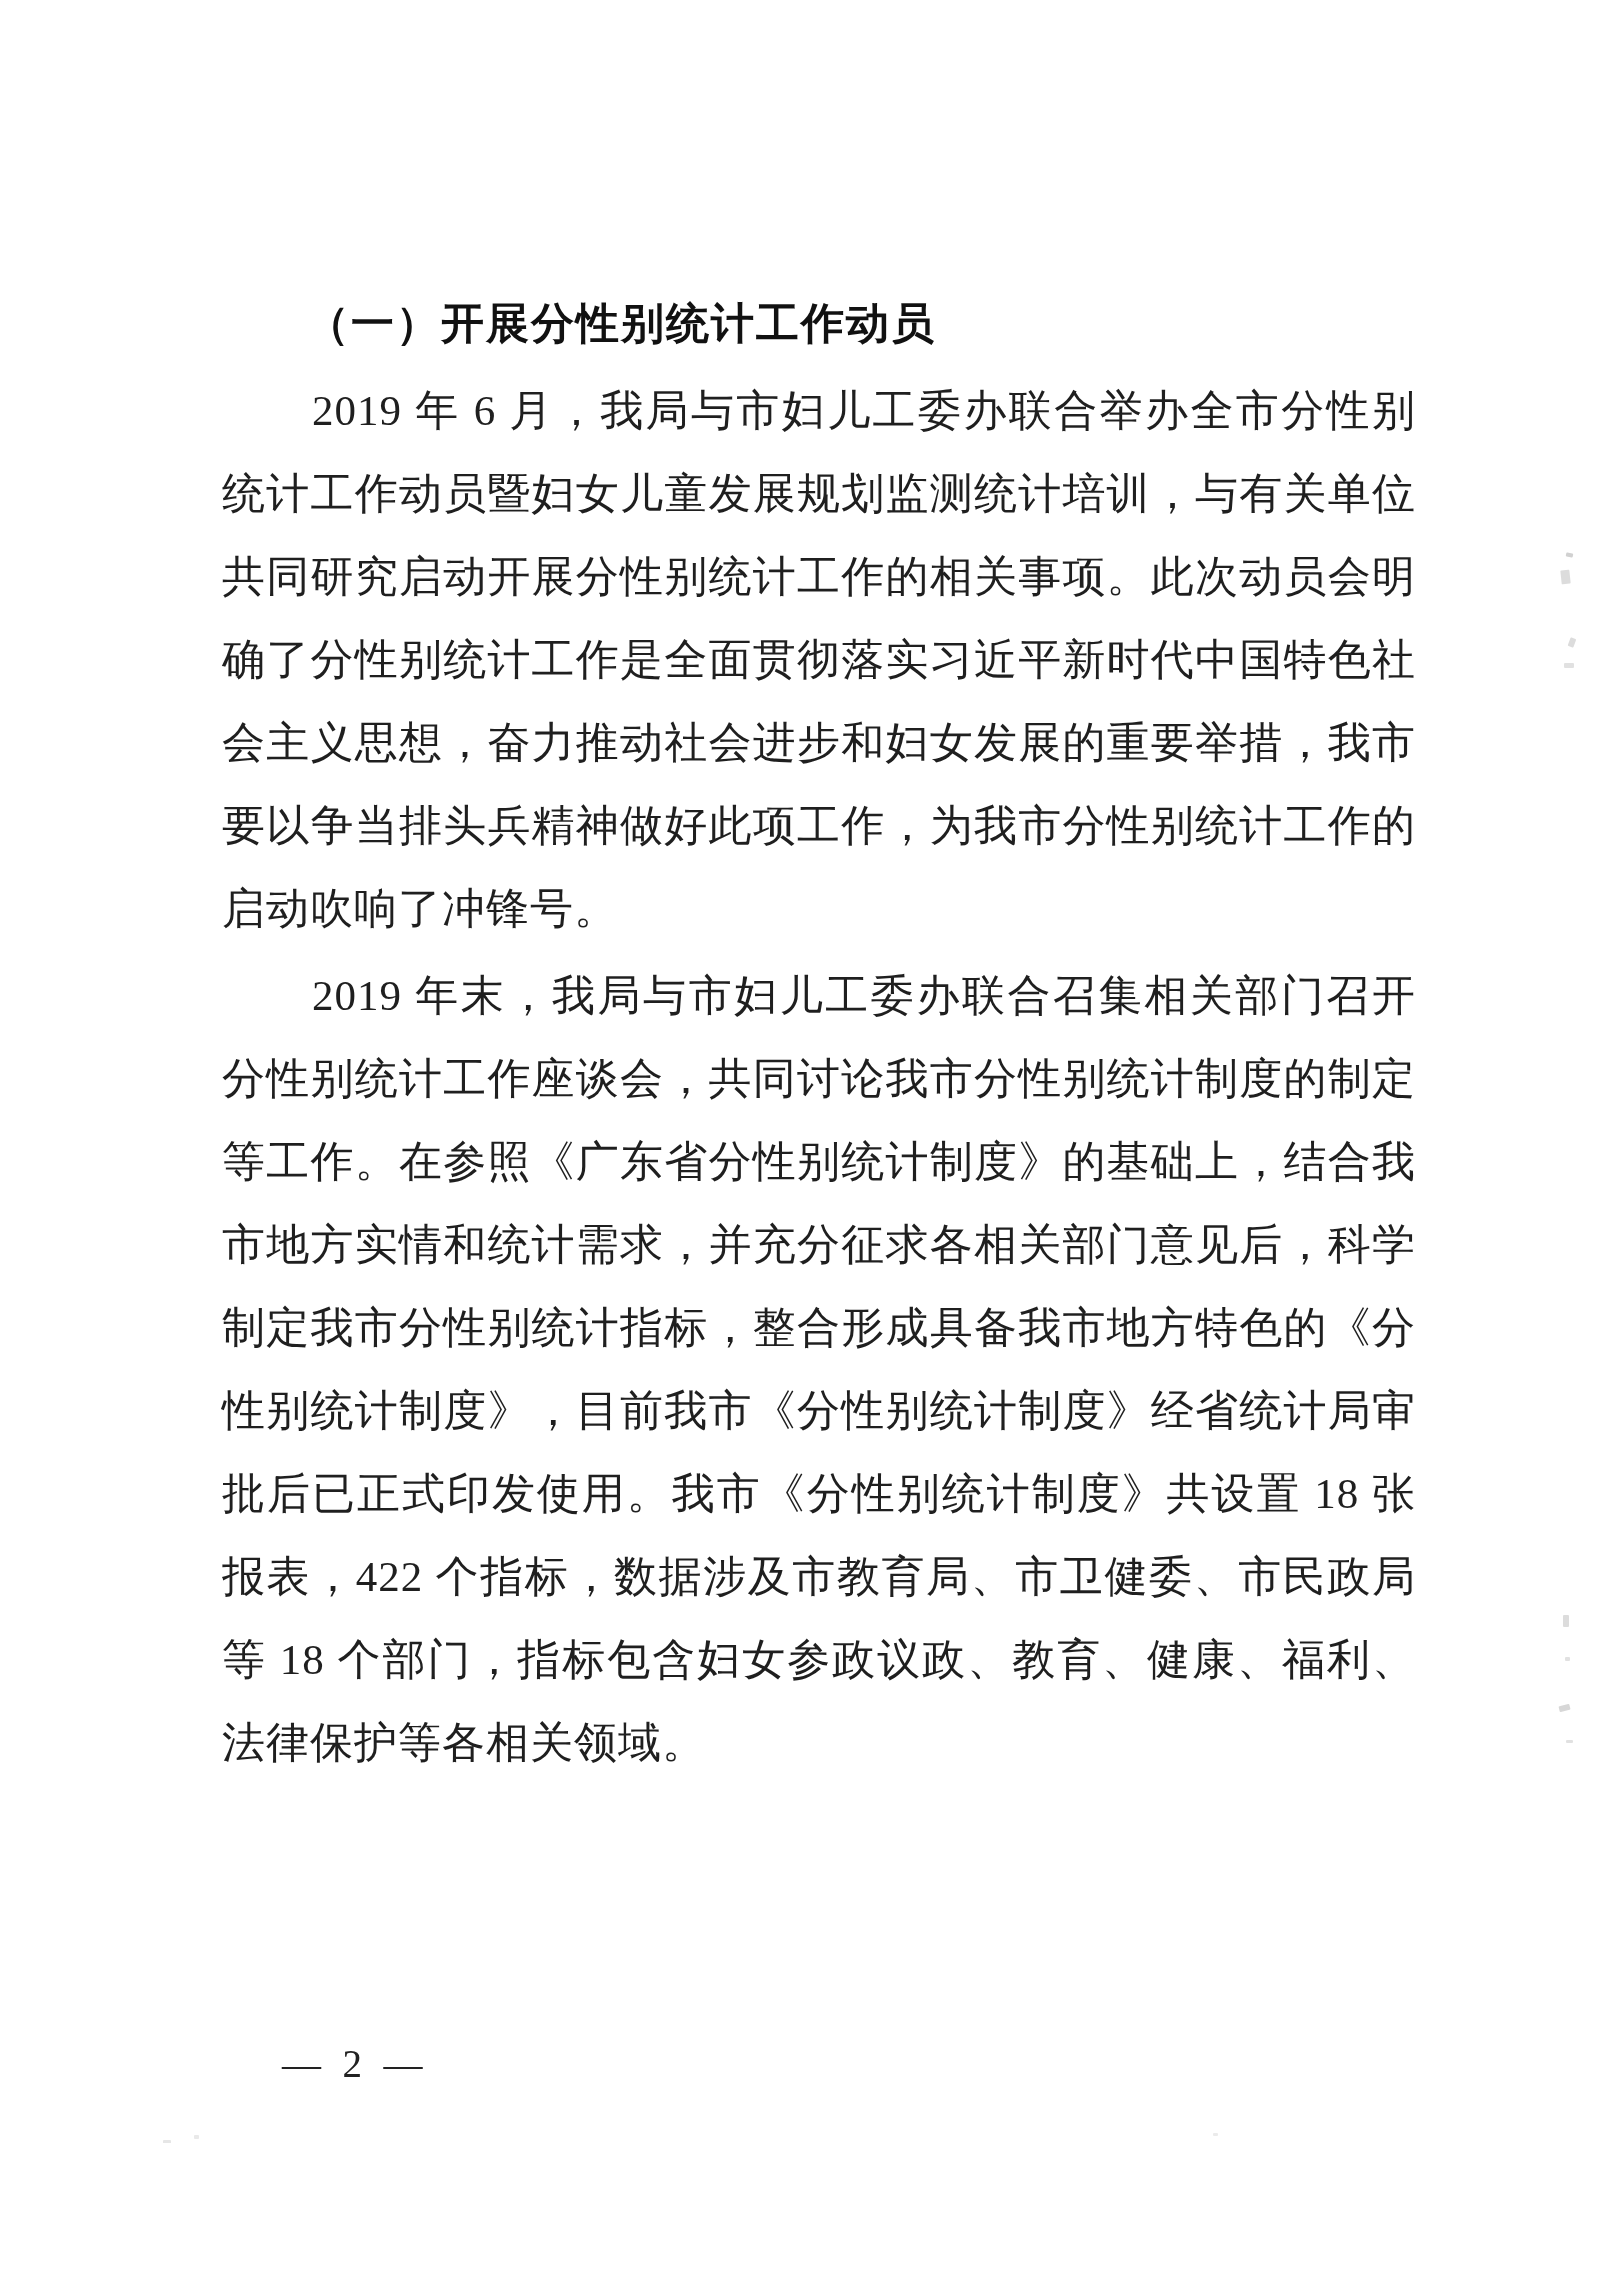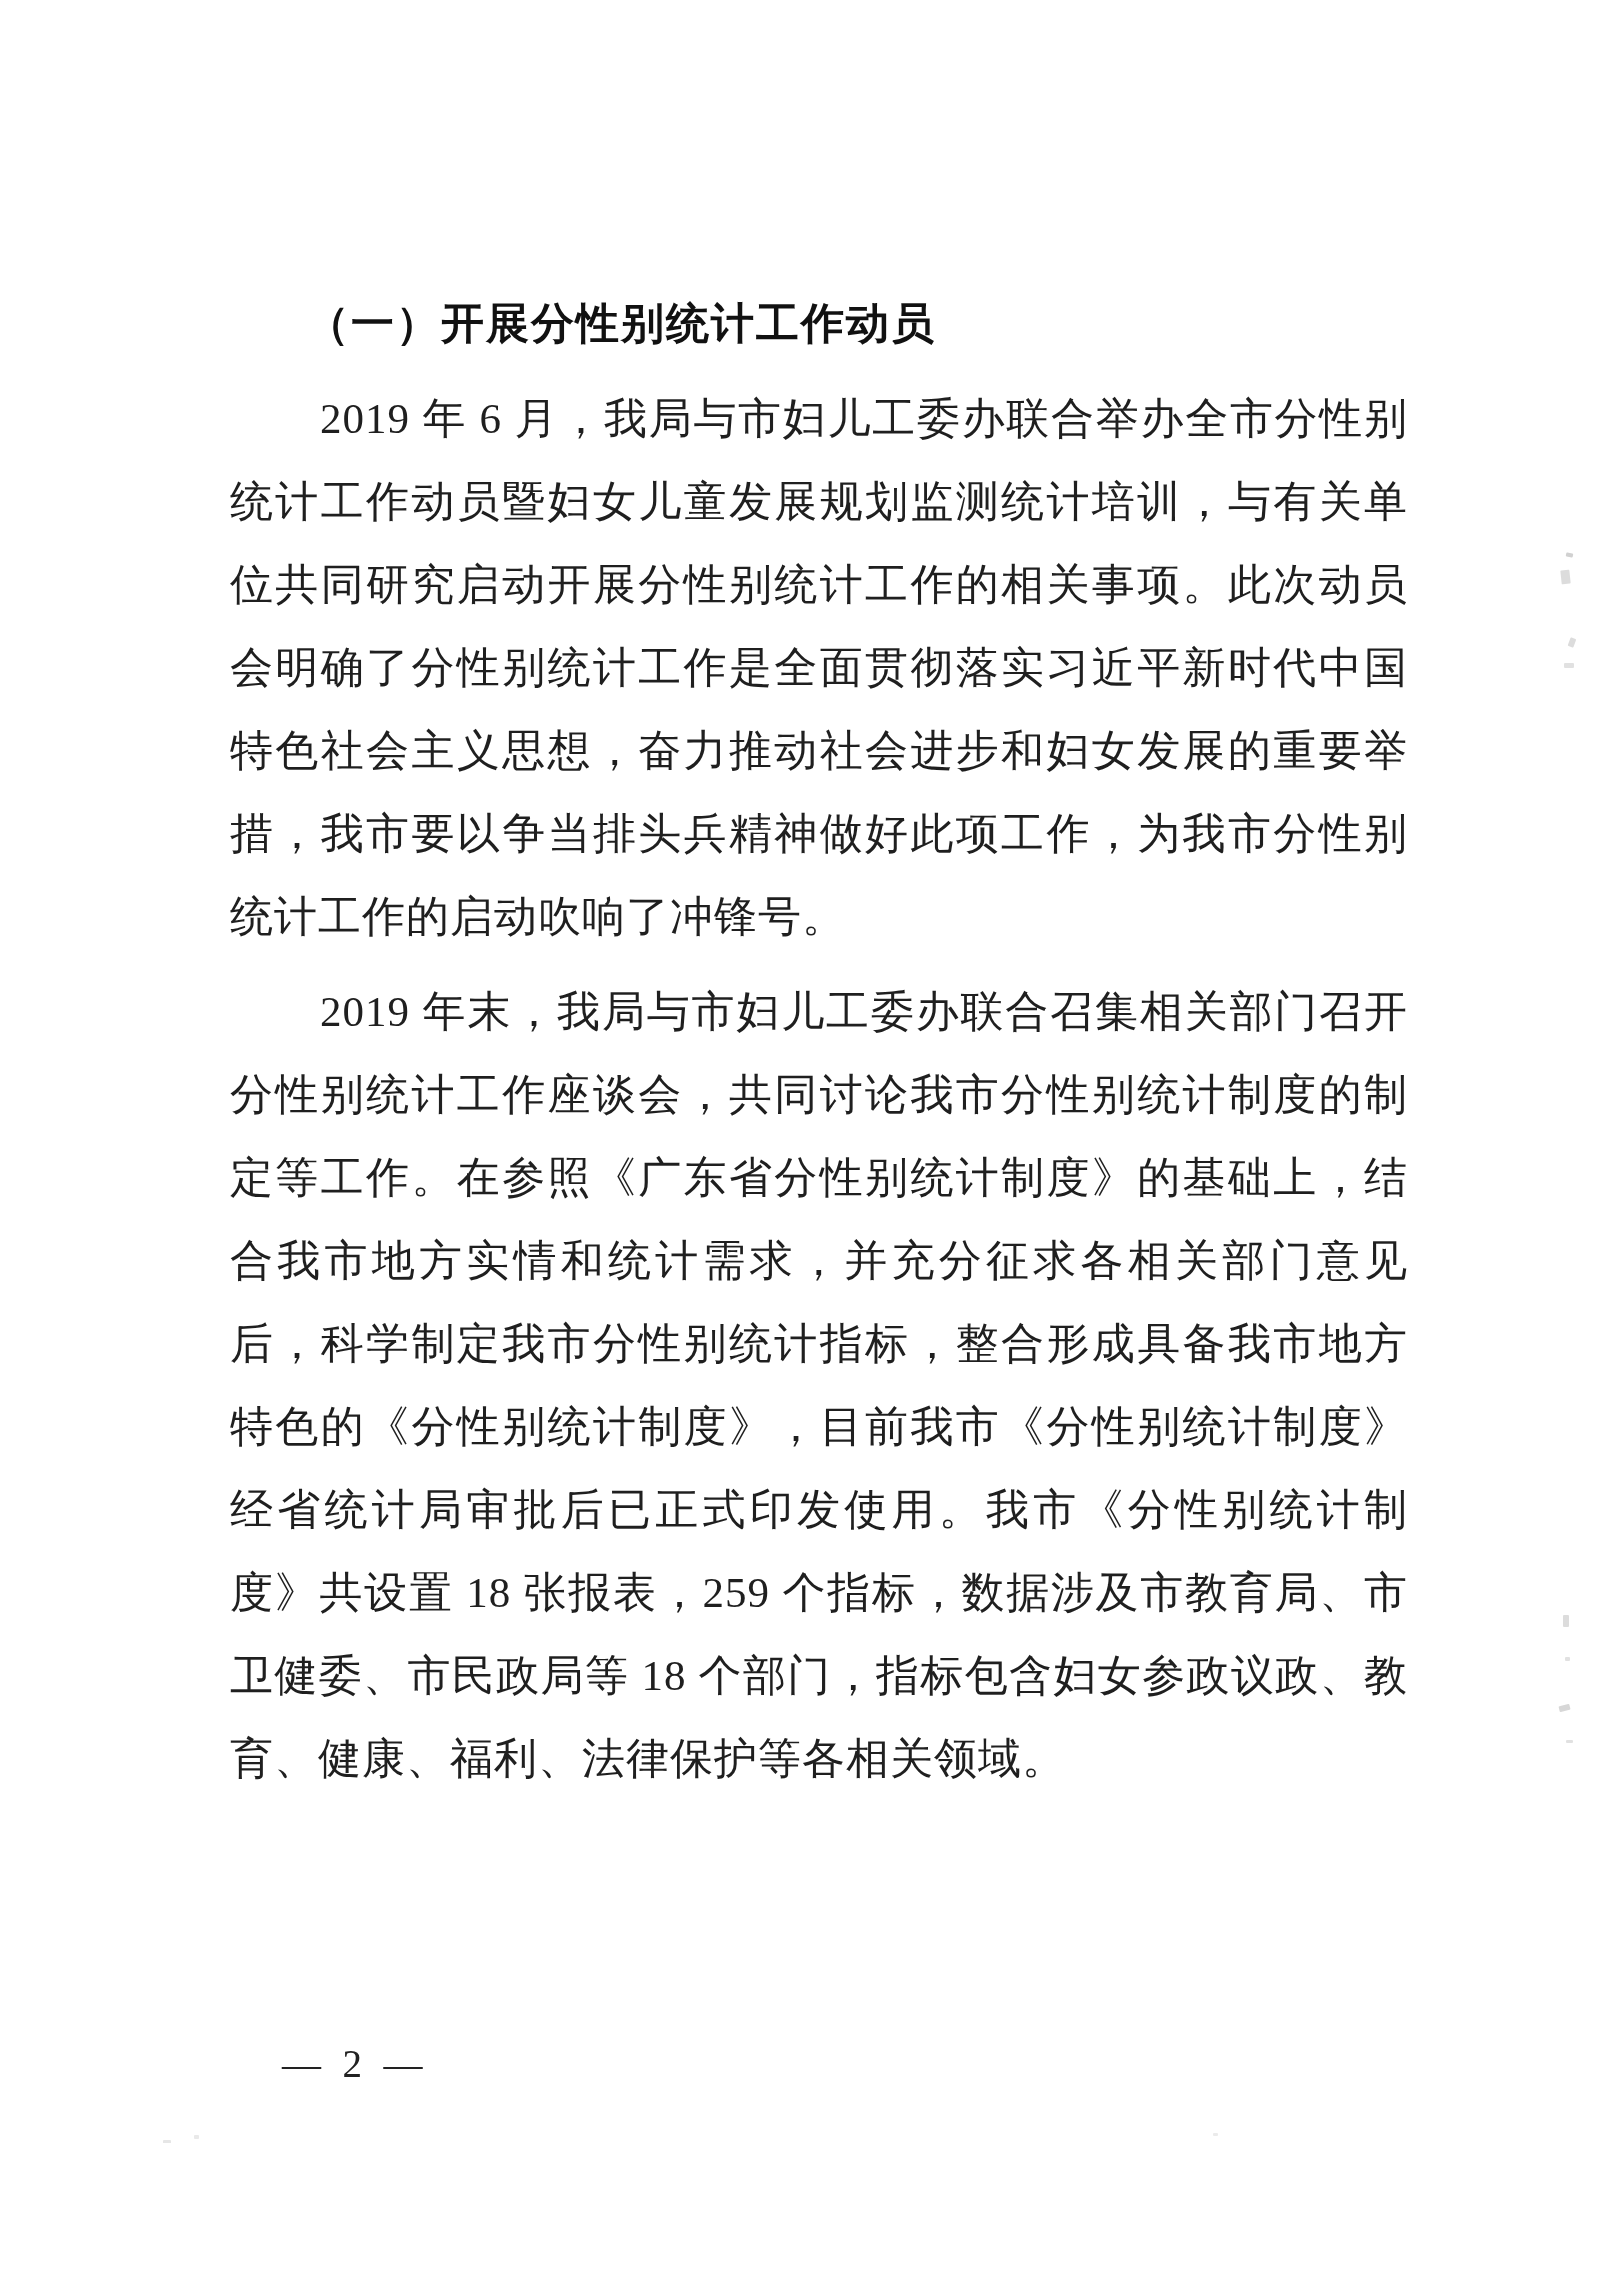--- a/index.html
+++ b/index.html
@@ -30,21 +30,21 @@
   .section-heading {
     font-family: "Liberation Sans", sans-serif;
     font-weight: bold;
     color: #111111;
     text-indent: 88px;
     margin: 0;
     text-align: left;
     letter-spacing: 2px;
   }
   .section-body {
-    margin: 12px;
+    margin: 4px;
     text-indent: 90px;
   }
   .footer {
     position: absolute;
     left: 282px;
     top: 2041px;
     font-size: 39px;
     color: #222222;
     letter-spacing: 5.9px;
     font-family: "Liberation Serif", serif;
@@ -78,21 +78,21 @@
 <div class="page">
 
   <div class="text-block">
 
     <div>
       <p class="section-heading">（一）开展分性别统计工作动员</p>
       <p class="section-body">2019 年 6 月，我局与市妇儿工委办联合举办全市分性别统计工作动员暨妇女儿童发展规划监测统计培训，与有关单位共同研究启动开展分性别统计工作的相关事项。此次动员会明确了分性别统计工作是全面贯彻落实习近平新时代中国特色社会主义思想，奋力推动社会进步和妇女发展的重要举措，我市要以争当排头兵精神做好此项工作，为我市分性别统计工作的启动吹响了冲锋号。</p>
     </div>
 
     <div>
-      <p class="section-body">2019 年末，我局与市妇儿工委办联合召集相关部门召开分性别统计工作座谈会，共同讨论我市分性别统计制度的制定等工作。在参照《广东省分性别统计制度》的基础上，结合我市地方实情和统计需求，并充分征求各相关部门意见后，科学制定我市分性别统计指标，整合形成具备我市地方特色的《分性别统计制度》，目前我市《分性别统计制度》经省统计局审批后已正式印发使用。我市《分性别统计制度》共设置 18 张报表，259 个指标，数据涉及市教育局、市卫健委、市民政局等 18 个部门，指标包含妇女参政议政、教育、健康、福利、法律保护等各相关领域。</p>
+      <p class="section-body">2019 年末，我局与市妇儿工委办联合召集相关部门召开分性别统计工作座谈会，共同讨论我市分性别统计制度的制定等工作。在参照《广东省分性别统计制度》的基础上，结合我市地方实情和统计需求，并充分征求各相关部门意见后，科学制定我市分性别统计指标，整合形成具备我市地方特色的《分性别统计制度》，目前我市《分性别统计制度》经省统计局审批后已正式印发使用。我市《分性别统计制度》共设置 18 张报表，422 个指标，数据涉及市教育局、市卫健委、市民政局等 18 个部门，指标包含妇女参政议政、教育、健康、福利、法律保护等各相关领域。</p>
     </div>
 
     <div>
     </div>
 
   </div>
 
   <div class="footer">— 2 —</div>
 
   <span class="artifact a1"></span>

